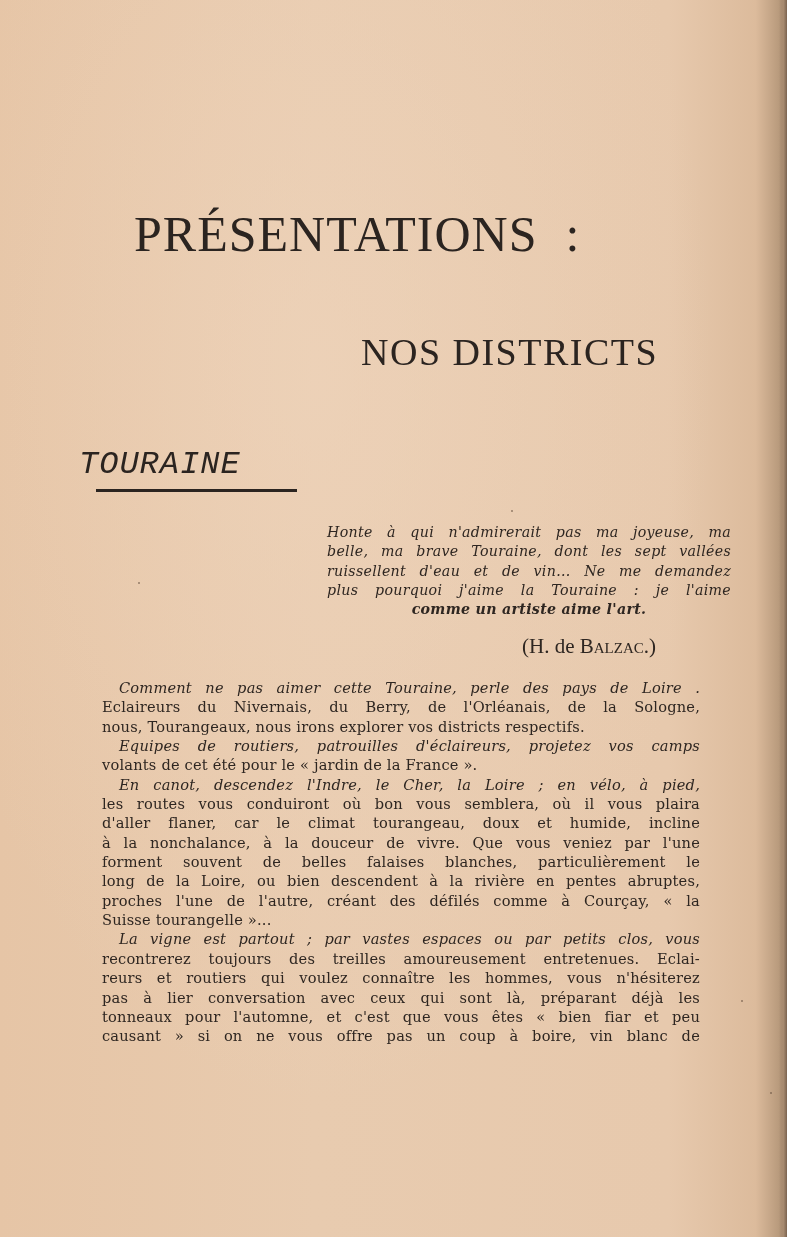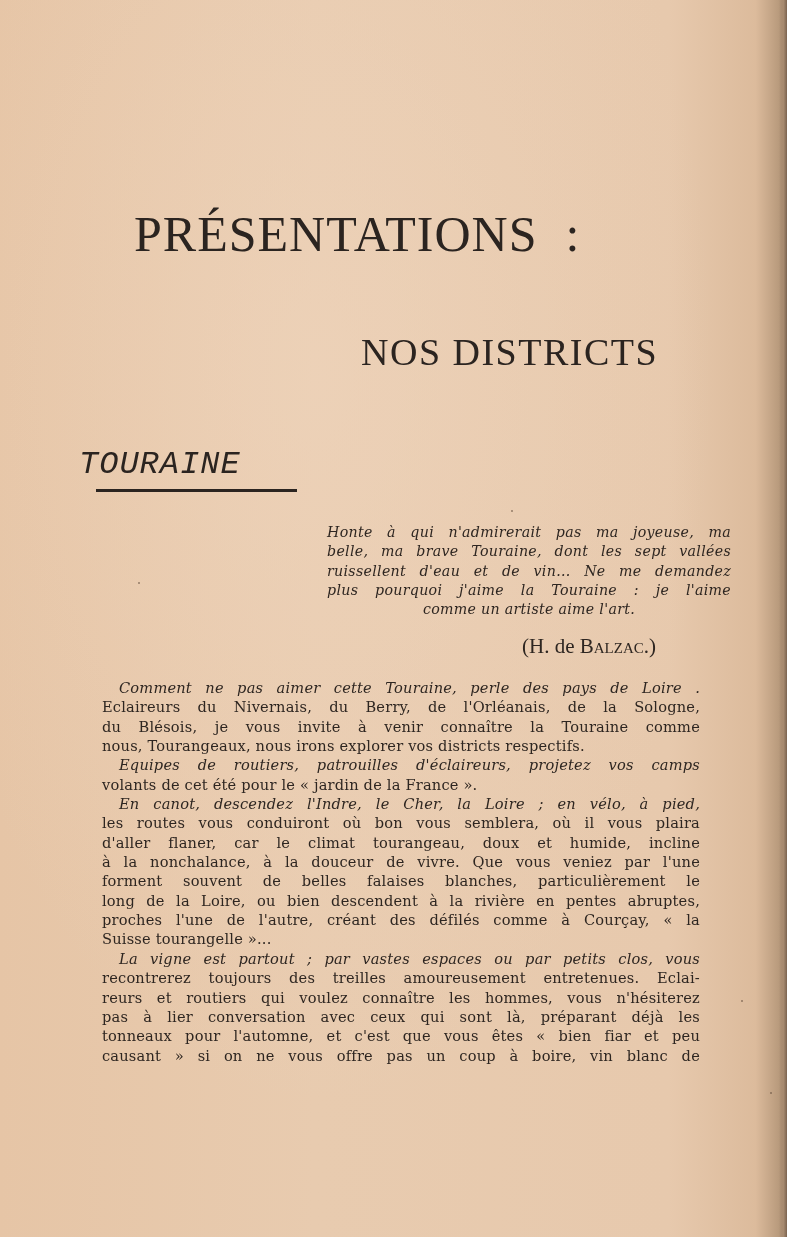--- a/index.html
+++ b/index.html
@@ -79,21 +79,21 @@
       font-family: "DejaVu Serif", serif;
       font-style: italic;
       font-size: 14.2px;
       line-height: 19.3px;
       color: #2e2621;
       text-align: justify;
       letter-spacing: 0.3px;
       margin-left: 36px;
     }
     .quote .ql { display: block; text-align: justify; text-align-last: justify; white-space: nowrap; }
-    .quote .ql.last { text-align: right; text-align-last: center; }
+    .quote .ql.last { text-align: right; text-align-last: center; font-weight: bold; }
     .attribution {
       position: absolute;
       left: 522px;
       top: 634px;
       font-family: "Liberation Serif", serif;
       font-size: 21px;
       color: #2e2621;
       white-space: nowrap;
     }
     .attribution .sc { font-variant: small-caps; }
@@ -142,21 +142,20 @@
     <span class="ql">ruissellent d'eau et de vin... Ne me demandez</span>
     <span class="ql">plus pourquoi j'aime la Touraine : je l'aime</span>
     <span class="ql last">comme un artiste aime l'art.</span>
   </div>
 
   <div class="attribution"><span>(H. de </span><span class="sc">Balzac</span><span>.)</span></div>
 
   <div class="body-text">
     <span class="ln indent">Comment ne pas aimer cette Touraine, perle des pays de Loire .</span>
     <span class="ln">Eclaireurs du Nivernais, du Berry, de l'Orléanais, de la Sologne,</span>
-    <span class="ln">du Blésois, je vous invite à venir connaître la Touraine comme</span>
     <span class="ln end">nous, Tourangeaux, nous irons explorer vos districts respectifs.</span>
     <span class="ln indent">Equipes de routiers, patrouilles d'éclaireurs, projetez vos camps</span>
     <span class="ln end">volants de cet été pour le « jardin de la France ».</span>
     <span class="ln indent">En canot, descendez l'Indre, le Cher, la Loire ; en vélo, à pied,</span>
     <span class="ln">les routes vous conduiront où bon vous semblera, où il vous plaira</span>
     <span class="ln">d'aller flaner, car le climat tourangeau, doux et humide, incline</span>
     <span class="ln">à la nonchalance, à la douceur de vivre. Que vous veniez par l'une</span>
     <span class="ln">forment souvent de belles falaises blanches, particulièrement le</span>
     <span class="ln">long de la Loire, ou bien descendent à la rivière en pentes abruptes,</span>
     <span class="ln">proches l'une de l'autre, créant des défilés comme à Courçay, « la</span>

